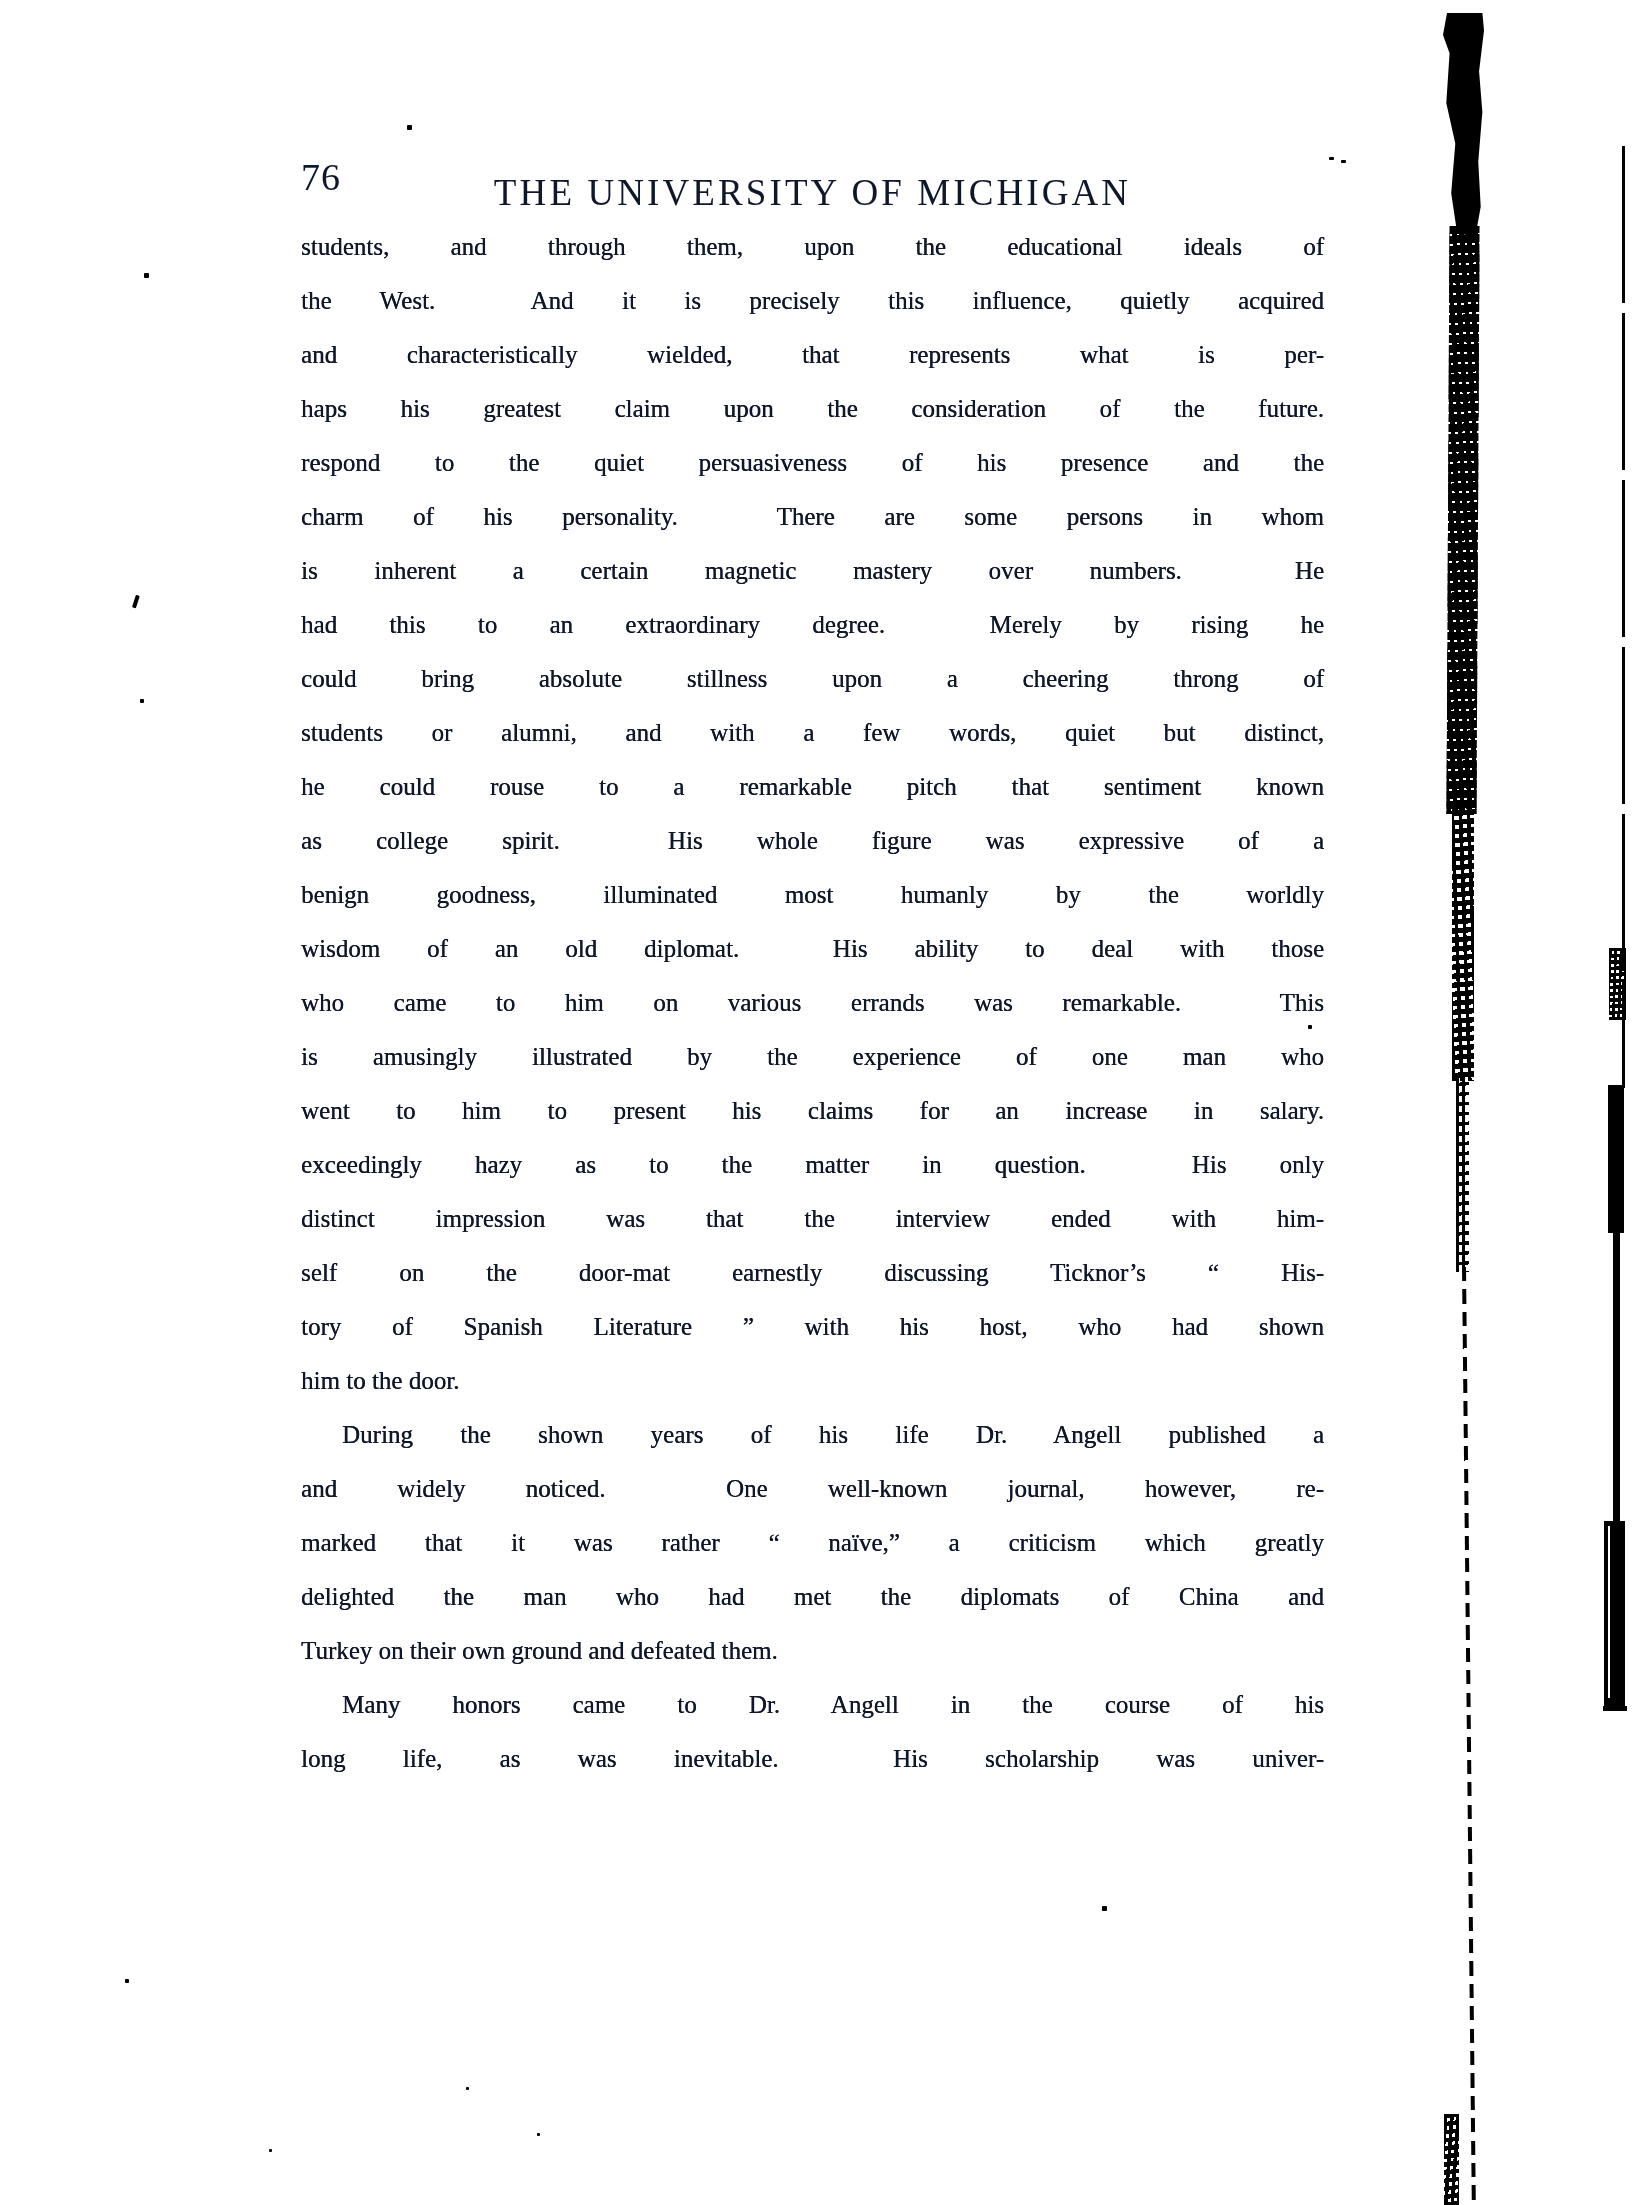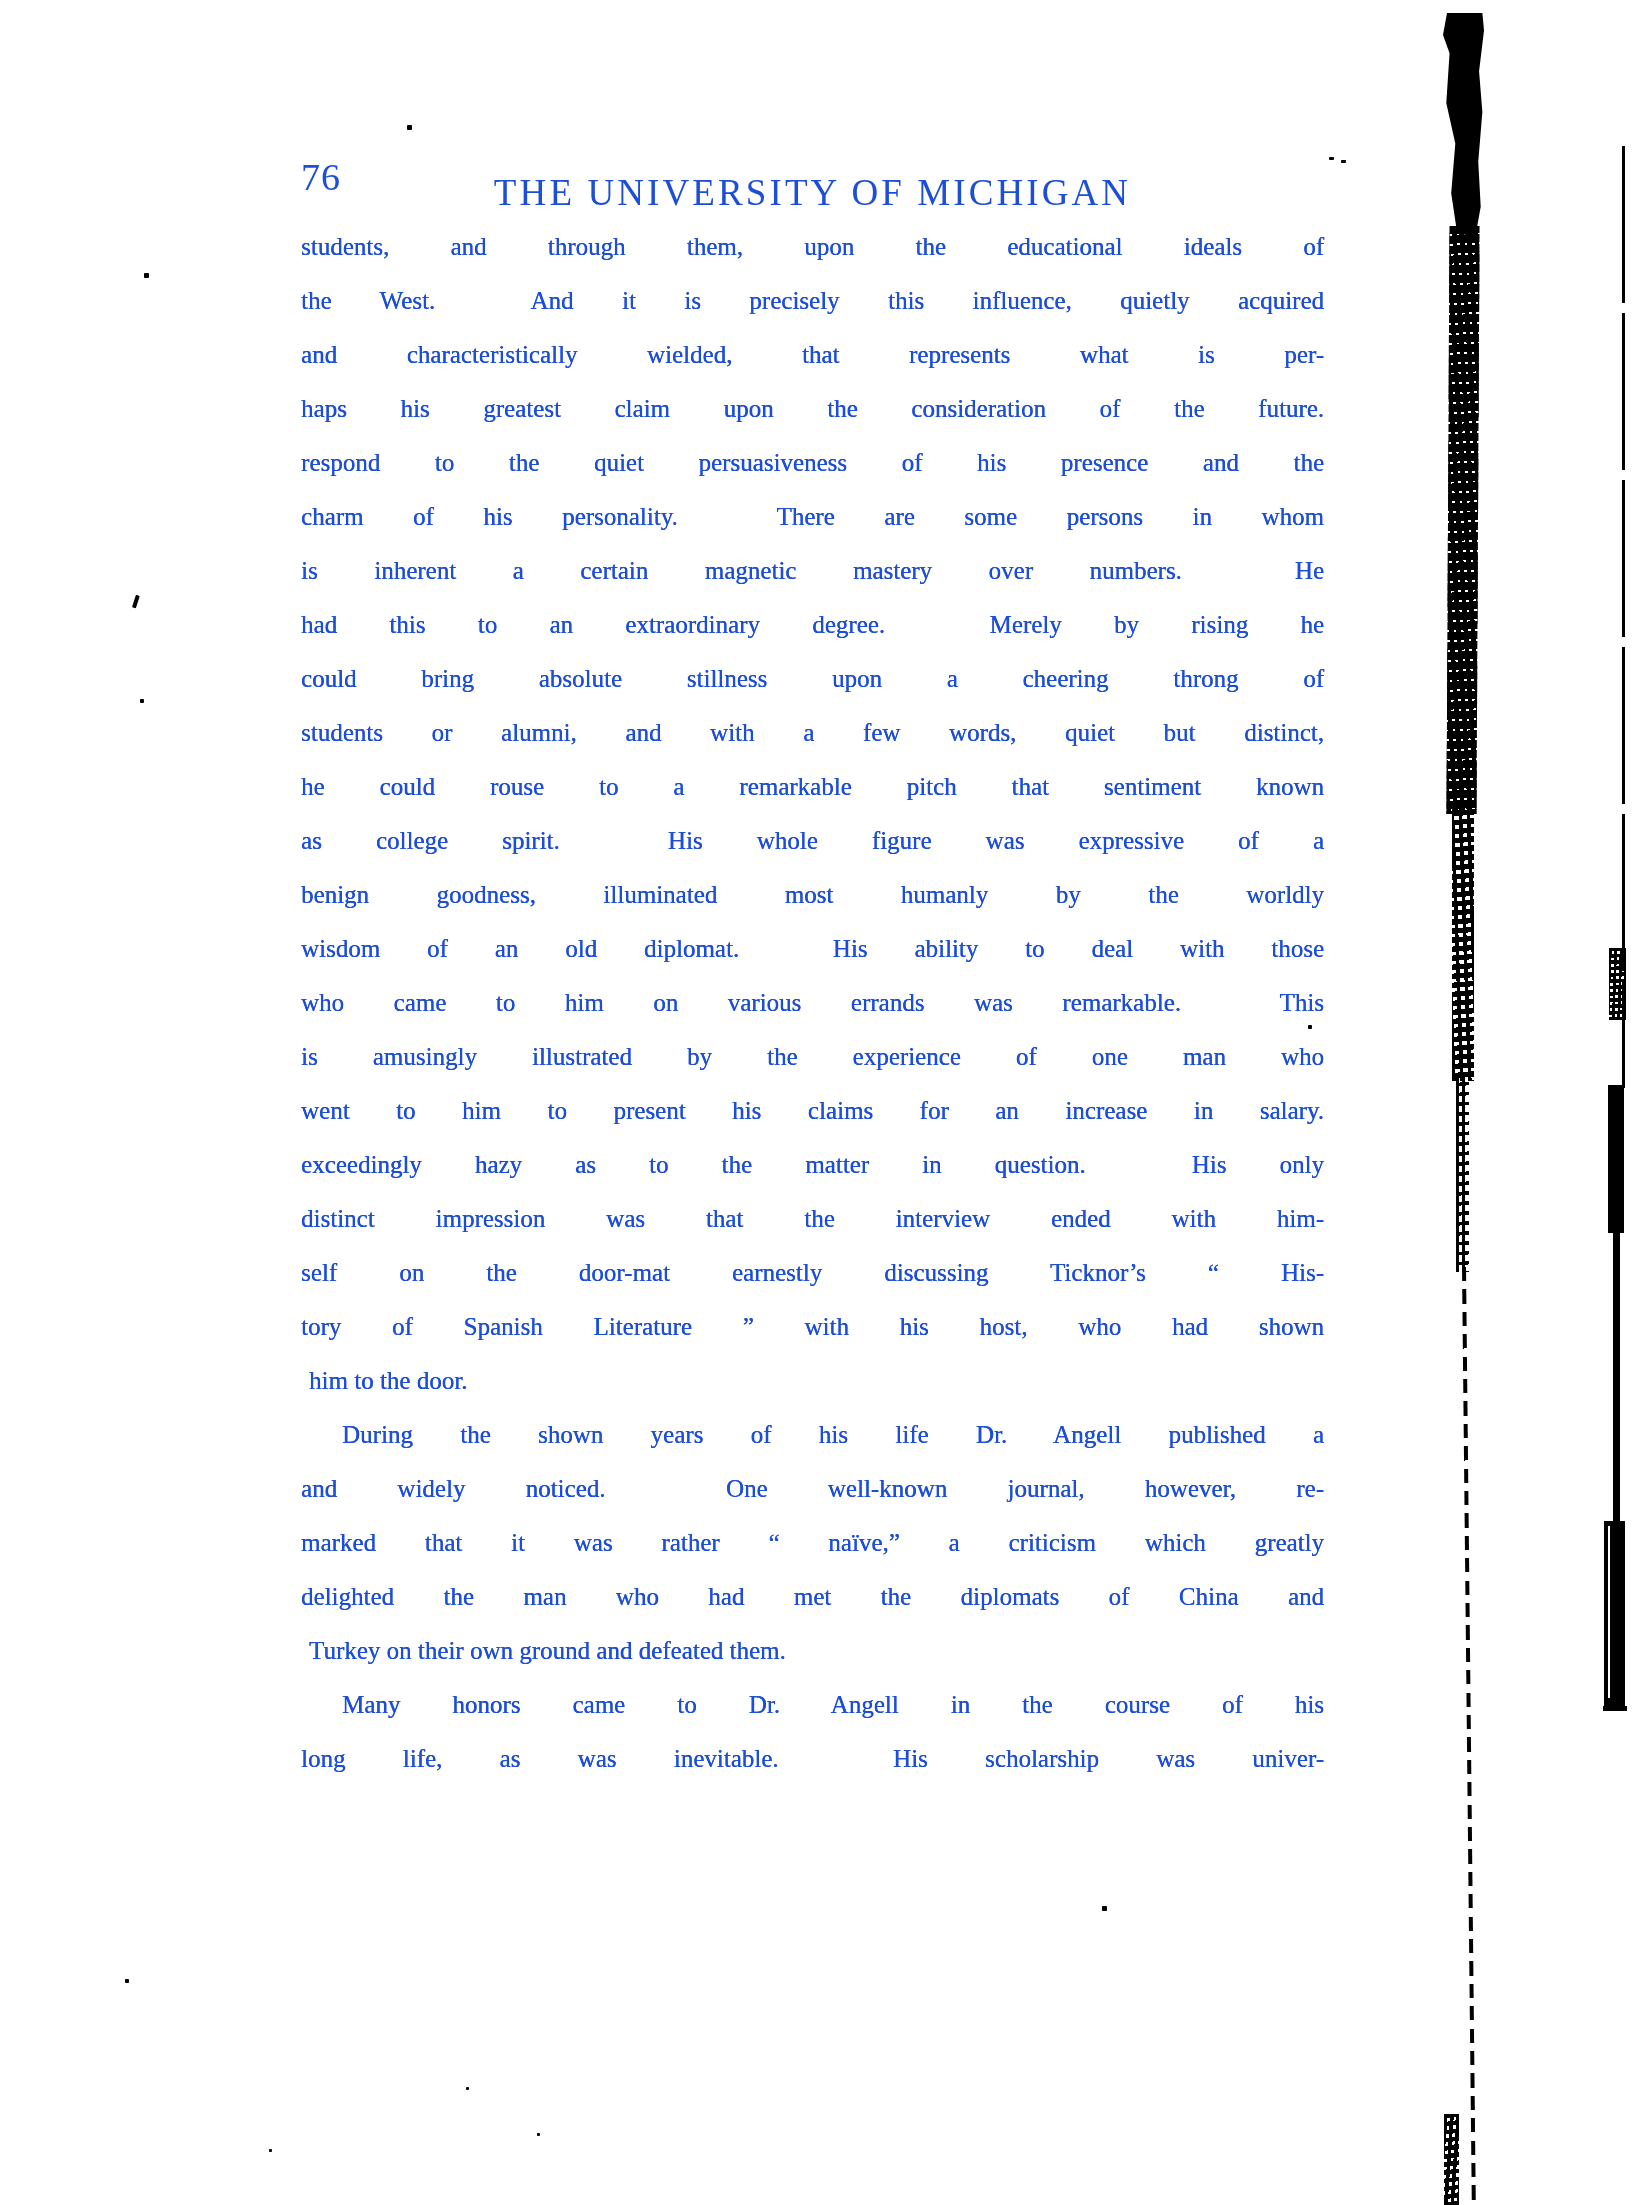--- a/index.html
+++ b/index.html
@@ -2,21 +2,21 @@
 <html style="font-size:14.3px"><head>
 <meta charset="utf-8">
 <style>
   html,body{margin:0;padding:0;background:#e8e8e8;}
   .page{
     position:relative;
     width:1645px;height:2206px;
     background:#ffffff;
     overflow:hidden;
     font-family:"Liberation Serif", serif;
-    color:#1d4ed8;
+    color:#0f172a;
   }
   
   .header{position:absolute;left:301px;top:156px;width:1023px;height:43px;}
   .pagenum{
     position:absolute;left:0;top:1.8px;
     font-size:38px;line-height:39px;
     letter-spacing:0.9px;
   }
   .running-title{
     position:absolute;left:0;top:16px;width:100%;
@@ -30,21 +30,21 @@
     position:absolute;left:301px;top:220px;width:1023px;
     font-size:25px;
     text-shadow:0.3px 0 0 currentColor;
   }
   .line{
     line-height:54px;
     text-align:justify;
     text-align-last:justify;
     white-space:pre-wrap;
   }
-  .line.endline{text-align-last:left;margin-left:8px;}
+  .line.endline{text-align-last:left;}
   .line.indent{text-indent:41px;}
 
   
   .art{position:absolute;}
   .smudge-top{
     left:1443px;top:12.5px;width:41px;height:226px;background:#000;
     clip-path:polygon(10% 0,96% 0,100% 8%,88% 26%,96% 44%,86% 66%,92% 86%,78% 100%,34% 97%,20% 80%,30% 58%,8% 40%,16% 18%,0 10%);
   }
   .smudge-band1{
     left:1448px;top:226px;width:29.6px;height:588px;

